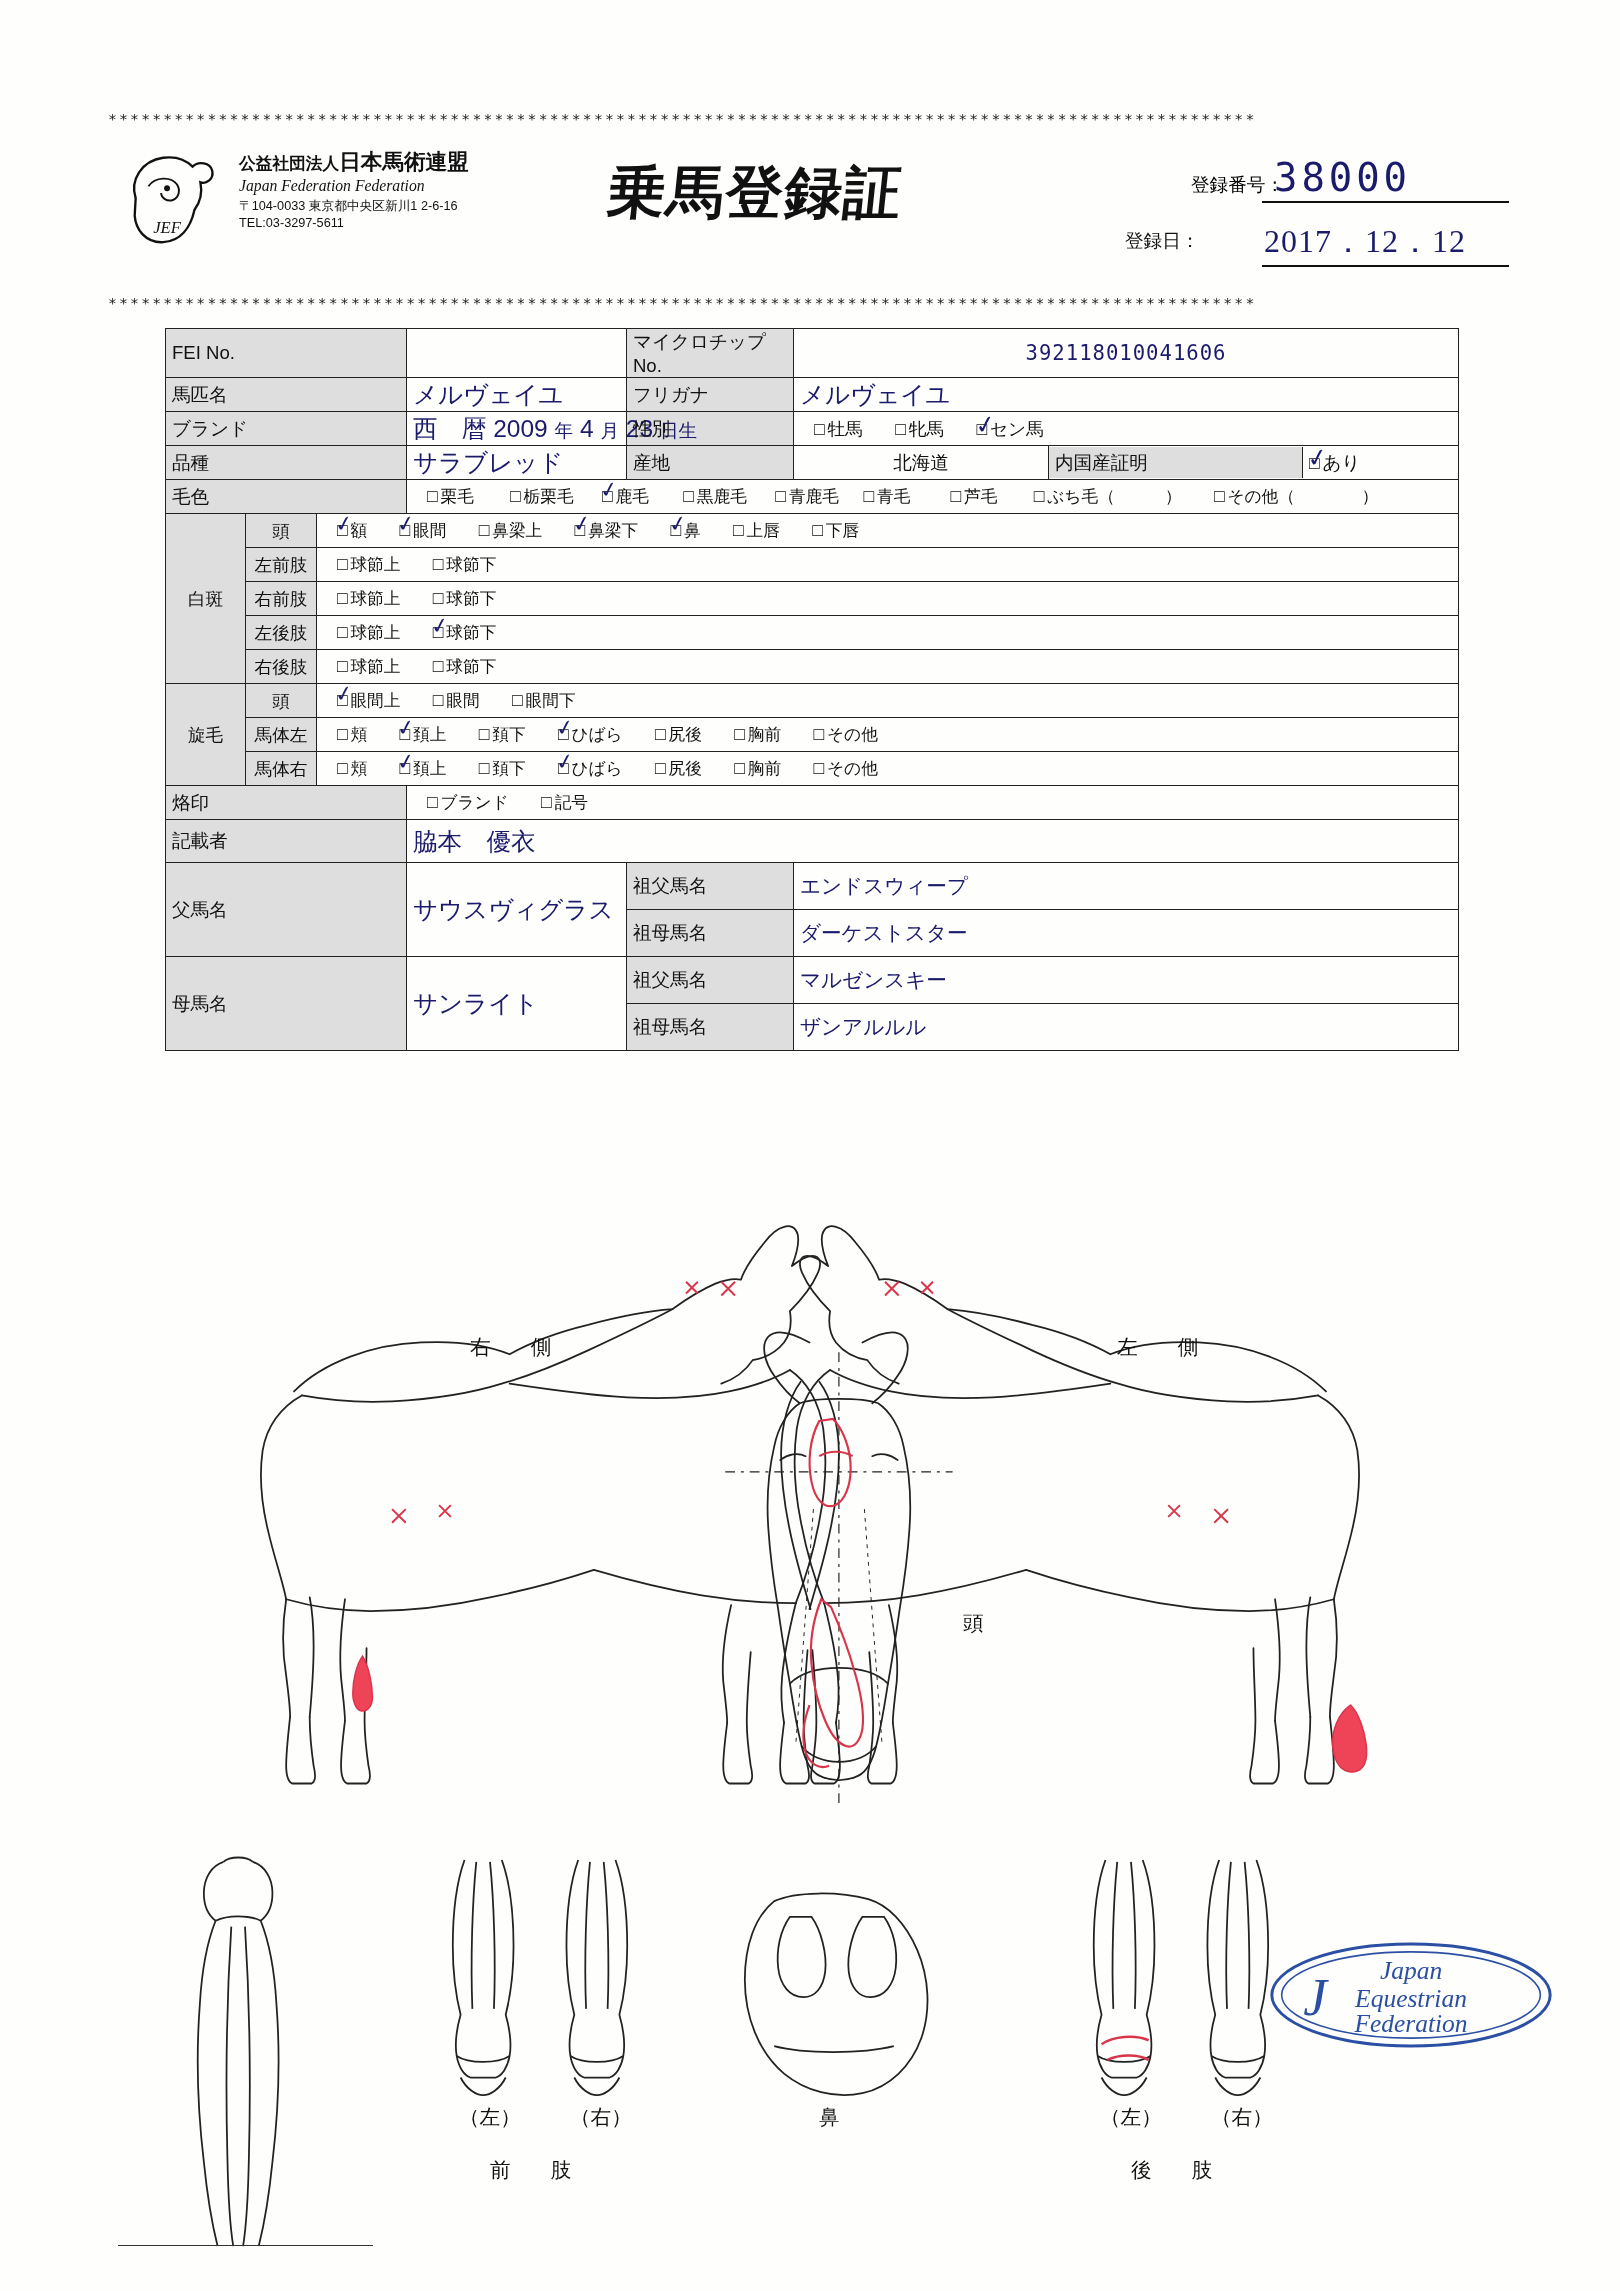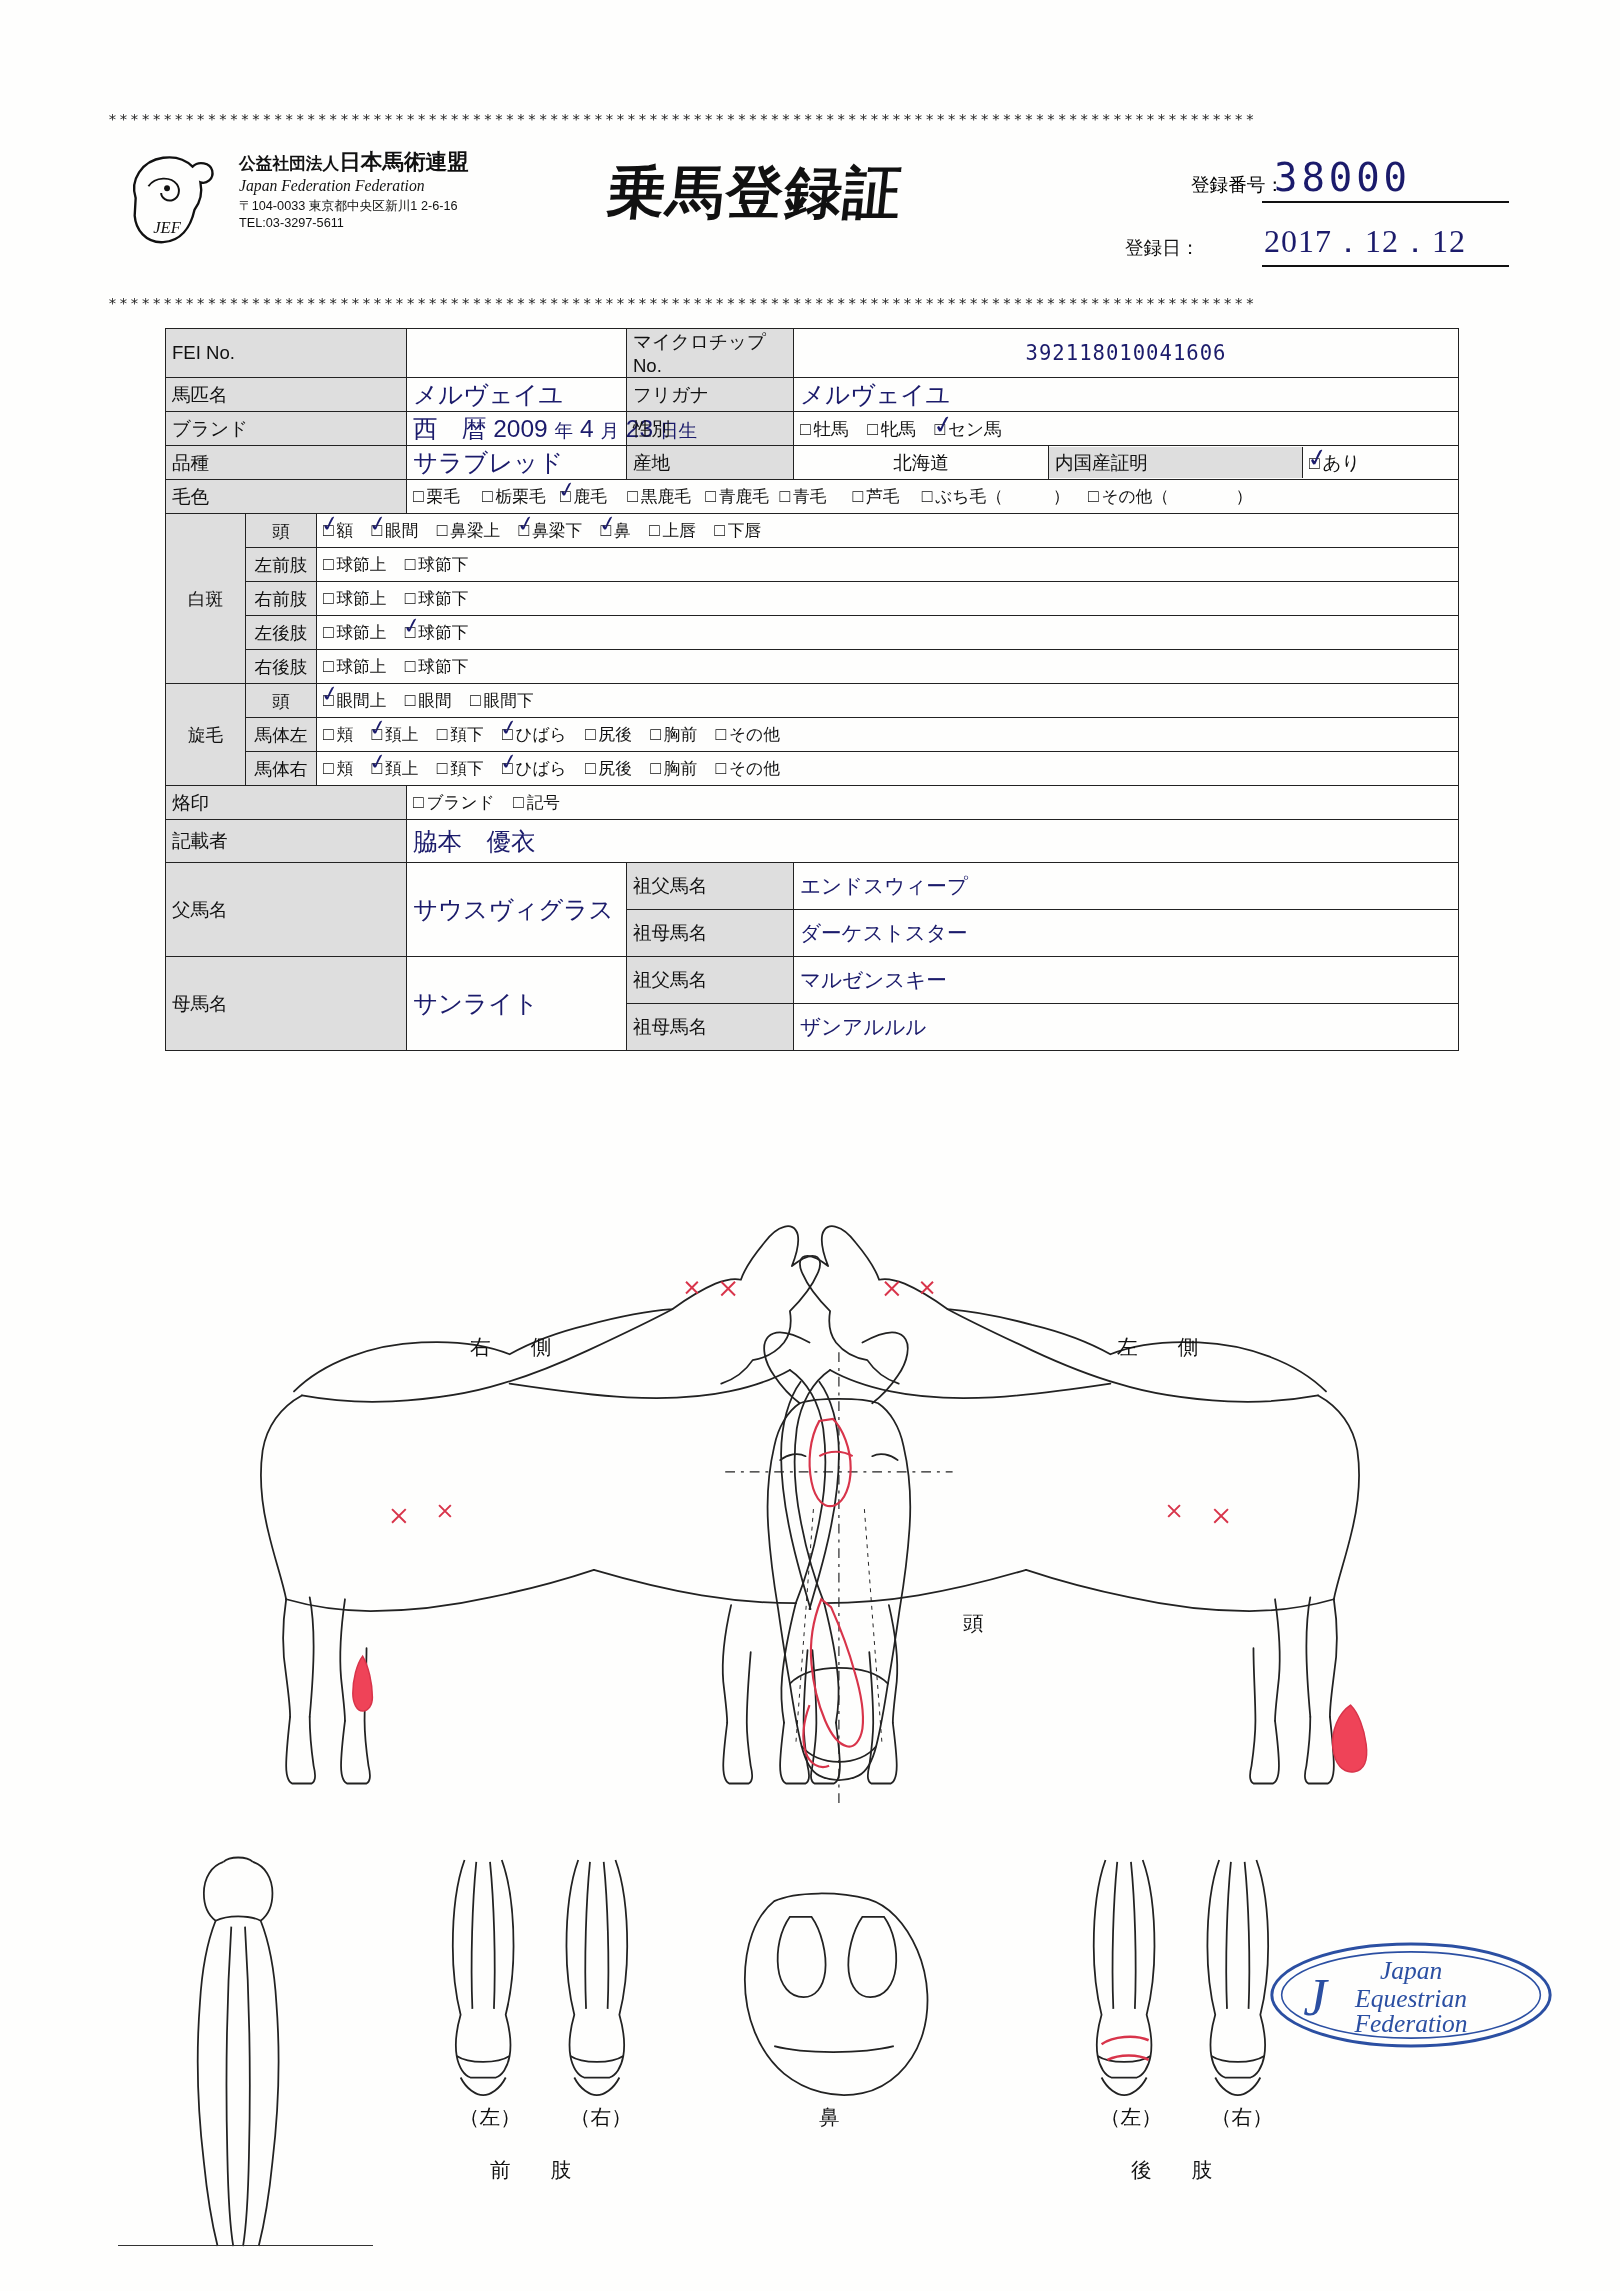--- a/index.html
+++ b/index.html
@@ -21,21 +21,21 @@
   .org-jp{font-size:21.6px;font-weight:bold;letter-spacing:0px;color:#111;white-space:nowrap;}
   .org-jp .small{font-size:16.7px;}
   .org-en{font-size:15.7px;font-style:italic;color:#111;margin-top:1px;font-family:"Liberation Serif",serif;}
   .org-addr{font-size:12.7px;color:#111;margin-top:2.9px;line-height:1.32;}
   .doc-title{
     position:absolute;left:608px;top:155px;font-size:57px;font-weight:bold;color:#111;
     letter-spacing:2px;font-family:"DejaVu Sans",sans-serif;
     transform:skewX(-6deg);
   }
   .reg-no-label{position:absolute;left:1191px;top:172px;font-size:18.6px;color:#000000;font-family:Liberation Mono, monospace;}
-  .reg-date-label{position:absolute;left:1125px;top:235px;font-size:18.6px;color:#111;font-family:Liberation Serif, serif;}
+  .reg-date-label{position:absolute;left:1125px;top:228px;font-size:18.6px;color:#111;font-family:Liberation Serif, serif;}
   .reg-no-val{
     position:absolute;left:1274px;top:155px;width:235px;font-size:39px;color:#1b1b6b;
     font-family:"DejaVu Sans Mono",monospace;letter-spacing:3.9px;
   }
   .reg-date-val{
     position:absolute;left:1264px;top:220px;width:255px;font-size:32px;color:#1b1b6b;
     font-family:Liberation Serif, serif;letter-spacing:1px;
   }
   .ul{position:absolute;border-bottom:2px solid #111;}
   .ul1{left:1262px;top:201px;width:247px;}
@@ -52,21 +52,21 @@
   .hand{color:#1b1b6b;font-size:24.5px;}
   .hand-s{color:#1b1b6b;font-size:20.6px;}
   .mono{font-family:"DejaVu Sans Mono",monospace;color:#1b1b6b;font-size:20.6px;letter-spacing:1px;}
   .cb{font-size:17.6px;margin-right:2.9px;}
   .ck{position:relative;display:inline-block;}
   .ck .mark{
     position:absolute;left:-2px;top:-8.8px;color:#1b1b6b;font-size:24.5px;font-weight:bold;
     transform:rotate(-10deg);
   }
   .row-opts{font-size:17.6px;white-space:nowrap;}
-  .row-opts span.opt{margin-right:13.7px;display:inline-block;}
+  .row-opts span.opt{margin-right:13.7px;display:inline-block;margin-left:14px;}
   .center{text-align:center;}
 
   
   .brand-box{position:absolute;left:129px;top:1176px;width:294px;height:137px;border:1px solid #222;}
   .brand-box .cap{font-size:18.6px;padding:7.8px 9.8px;color:#111;}
 
   
   .diagram{position:absolute;left:0;top:1215px;width:1292px;height:1039px;}
   .dg-label{position:absolute;font-size:20.6px;color:#111;letter-spacing:9.8px;}
   .stamp{

